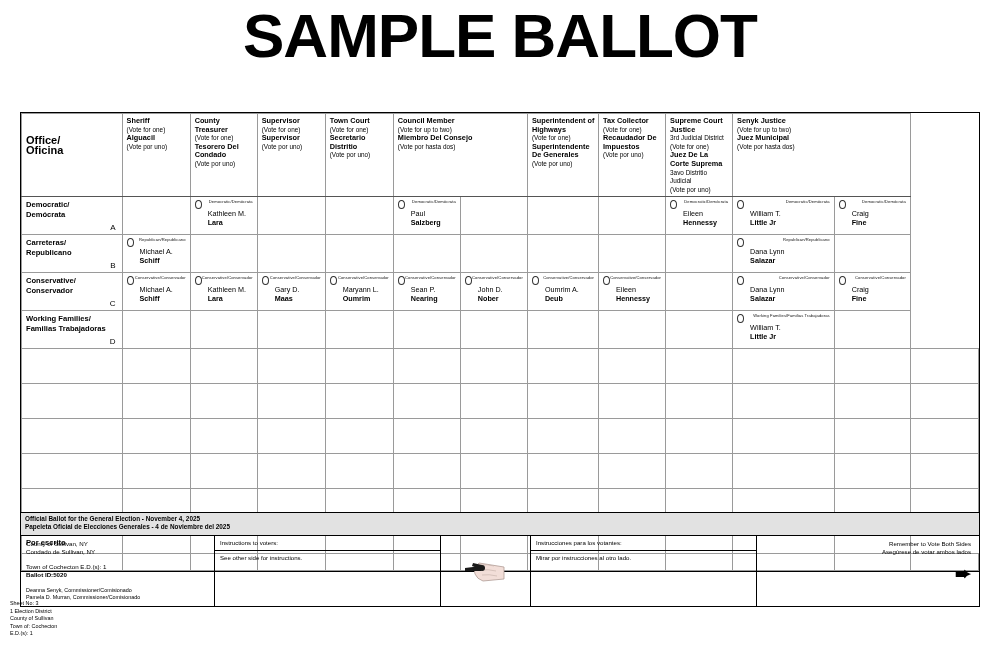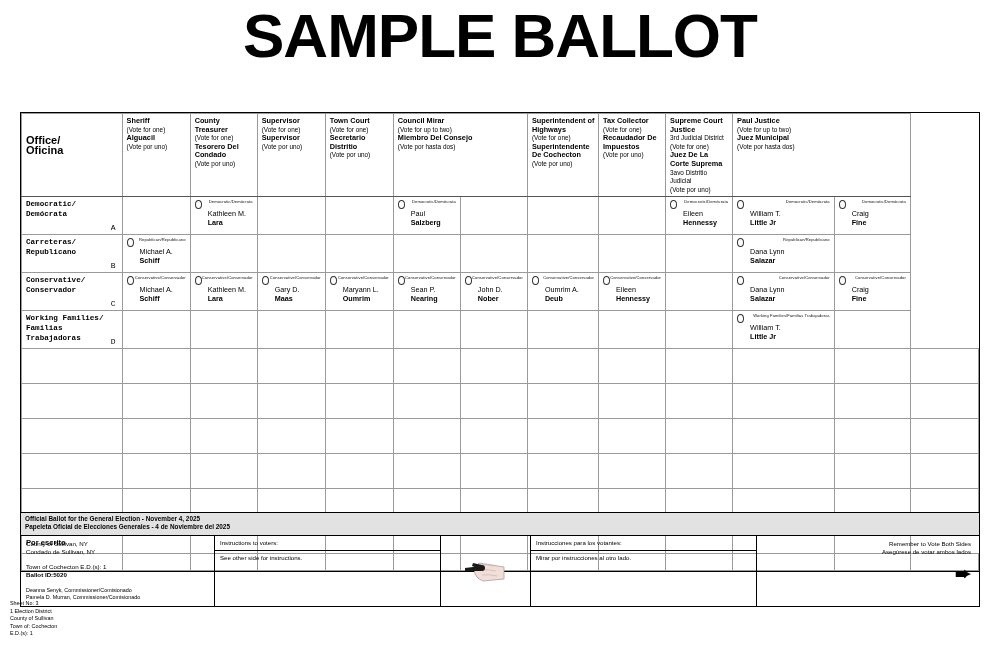--- a/index.html
+++ b/index.html
@@ -55,21 +55,20 @@
     margin-top: 44px;
   }
 
   
   .party-cell {
     position: relative;
     padding: 3px 4px 2px 4px;
     font-size: 7.6px;
     font-weight: bold;
     line-height: 9.6px;
-    font-family: Liberation Mono, monospace;
   }
   .party-letter {
     position: absolute;
     right: 6px;
     bottom: 2px;
     font-size: 8px;
     font-weight: normal;
   }
 
   
@@ -293,31 +292,31 @@
           <td class="office-head" colspan="1">
             <div class="office-cell">
               <div class="o-bold">Town Court</div>
               <div class="o-small">(Vote for one)</div>
               <div class="o-bold">Secretario Distritio</div>
               <div class="o-small">(Vote por uno)</div>
             </div>
           </td>
           <td class="office-head" colspan="2">
             <div class="office-cell">
-              <div class="o-bold">Council Mirar</div>
+              <div class="o-bold">Council Member</div>
               <div class="o-small">(Vote for up to two)</div>
               <div class="o-bold">Miembro Del Consejo</div>
               <div class="o-small">(Vote por hasta dos)</div>
             </div>
           </td>
           <td class="office-head" colspan="1">
             <div class="office-cell">
               <div class="o-bold">Superintendent of Highways</div>
               <div class="o-small">(Vote for one)</div>
-              <div class="o-bold">Superintendente De Cochecton</div>
+              <div class="o-bold">Superintendente De Generales</div>
               <div class="o-small">(Vote por uno)</div>
             </div>
           </td>
           <td class="office-head" colspan="1">
             <div class="office-cell">
               <div class="o-bold">Tax Collector</div>
               <div class="o-small">(Vote for one)</div>
               <div class="o-bold">Recaudador De Impuestos</div>
               <div class="o-small">(Vote por uno)</div>
             </div>
@@ -327,21 +326,21 @@
               <div class="o-bold">Supreme Court Justice</div>
               <div class="o-small">3rd Judicial District</div>
               <div class="o-small">(Vote for one)</div>
               <div class="o-bold">Juez De La Corte Suprema</div>
               <div class="o-small">3avo Distritio Judicial</div>
               <div class="o-small">(Vote por uno)</div>
             </div>
           </td>
           <td class="office-head" colspan="2">
             <div class="office-cell">
-              <div class="o-bold">Paul Justice</div>
+              <div class="o-bold">Senyk Justice</div>
               <div class="o-small">(Vote for up to two)</div>
               <div class="o-bold">Juez Municipal</div>
               <div class="o-small">(Vote por hasta dos)</div>
             </div>
           </td>
         </tr>
         <tr style="height: 38px;">
           <td>
             <div class="party-cell" style="height:32px">
               <div>Democratic/</div>

